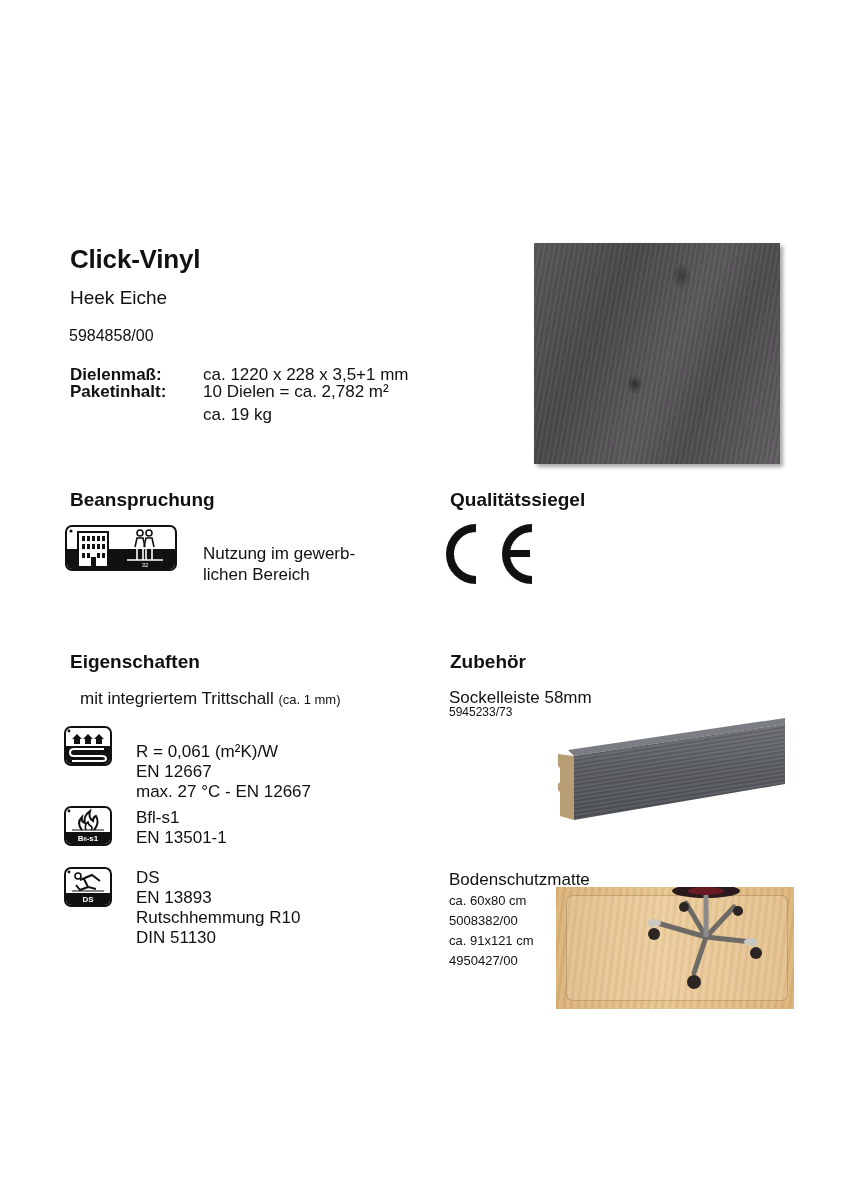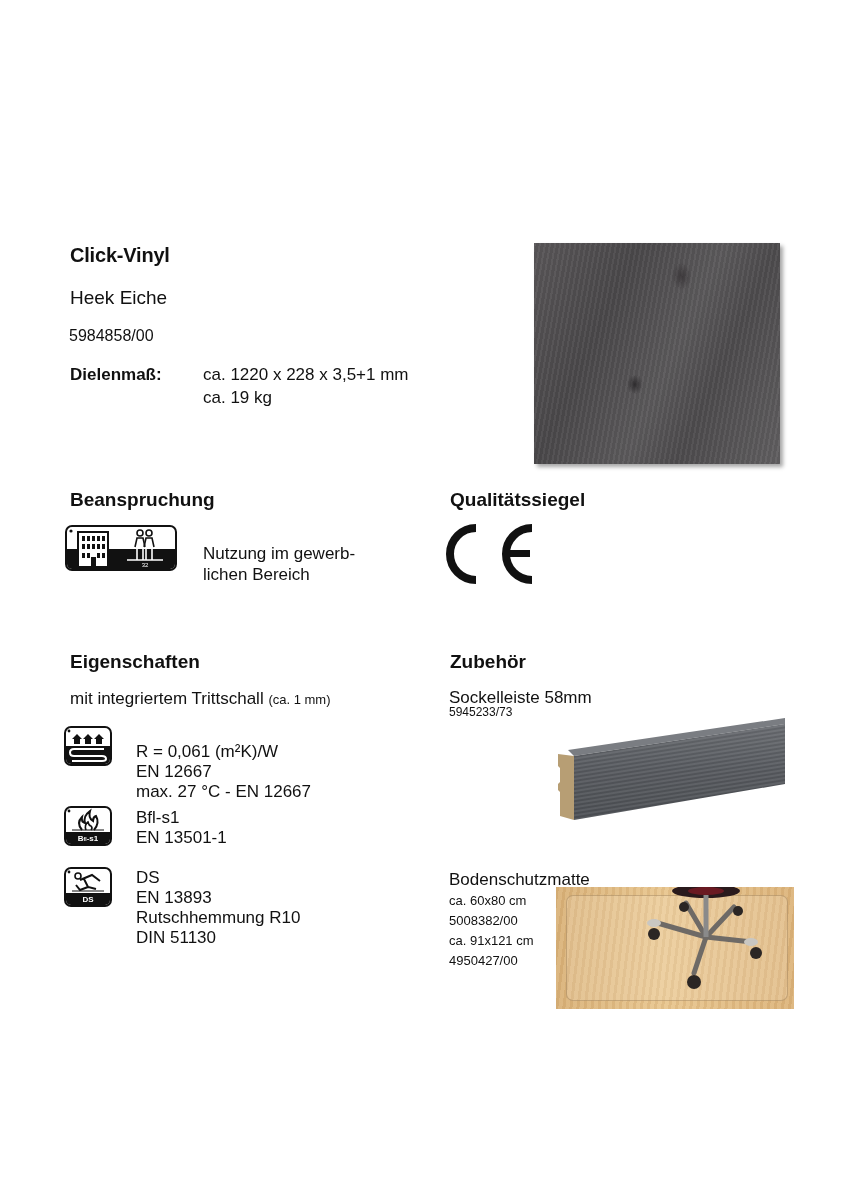--- a/index.html
+++ b/index.html
@@ -1,21 +1,21 @@
 <!DOCTYPE html>
 <html><head>
 <meta charset="utf-8">
 <style>
   html, body { margin: 0; padding: 0; background: #ffffff; }
   body {
     width: 849px; height: 1200px; position: relative; overflow: hidden;
     font-family: "Liberation Sans", sans-serif; color: #111111;
   }
   .abs { position: absolute; }
-  .title { left: 70px; top: 244px; font-size: 20px; font-weight: bold; letter-spacing: -0.2px; white-space: nowrap; }
+  .title { left: 70px; top: 244px; font-size: 26px; font-weight: bold; letter-spacing: -0.2px; white-space: nowrap; }
   .subtitle { left: 70px; top: 287px; font-size: 19px; white-space: nowrap; }
   .sku { left: 69px; top: 327px; font-size: 16px; white-space: nowrap; }
   .specs { left: 70px; top: 366px; font-size: 17px; line-height: 17px; }
   .spec-row { display: flex; }
   .spec-label { width: 133px; font-weight: bold; white-space: nowrap; }
   .spec-value { white-space: nowrap; }
   .spec-extra { margin-left: 133px; margin-top: 6px; white-space: nowrap; }
 
   .floor-img {
     left: 534px; top: 243px; width: 246px; height: 221px;
@@ -56,20 +56,24 @@
 <body>
 
 <div class="abs title">Click-Vinyl</div>
 <div class="abs subtitle">Heek Eiche</div>
 <div class="abs sku">5984858/00</div>
 
 <div class="abs specs">
   <div class="spec-row">
     <span class="spec-label">Dielenmaß:</span>
     <span class="spec-value">ca. 1220 x 228 x 3,5+1 mm</span>
+  </div>
+  <div class="spec-row">
+    <span class="spec-label">Paketinhalt:</span>
+    <span class="spec-value">10 Dielen = ca. 2,782 m²</span>
   </div>
   <div class="spec-extra">ca. 19 kg</div>
 </div>
 
 <div class="abs floor-img" title="Dark grey oak vinyl floor surface"></div>
 
 <div class="abs h2" style="left:70px; top:489px;">Beanspruchung</div>
 <div class="abs icon-box" style="left:65px; top:525px;">
   <svg width="108" height="42" viewBox="0 0 108 42">
     <rect x="0" y="22" width="108" height="20" fill="#111"></rect>
@@ -117,21 +121,21 @@
 </div>
 
 <div class="abs h2" style="left:450px; top:489px;">Qualitätssiegel</div>
 <svg class="abs ce-mark" viewBox="0 0 90 60">
   <path d="M30 4 A26 26 0 1 0 30 56" fill="none" stroke="#111" stroke-width="8"></path>
   <path d="M86 4 A26 26 0 1 0 86 56" fill="none" stroke="#111" stroke-width="8"></path>
   <rect x="64" y="26" width="20" height="7" fill="#111"></rect>
 </svg>
 
 <div class="abs h2" style="left:70px; top:651px;">Eigenschaften</div>
-<div class="abs body-text" style="left:70px; top:688px;">
+<div class="abs body-text" style="left:80px; top:688px;">
   <span>mit integriertem Trittschall</span>
   <span style="font-size:13px;">(ca. 1 mm)</span>
 </div>
 
 <div class="abs small-icon" style="left:64px; top:726px;">
   <svg width="44" height="36" viewBox="0 0 44 36">
     <rect x="0" y="18" width="44" height="18" fill="#111"></rect>
     <circle cx="3" cy="3" r="1.4" fill="#111"></circle>
     <g fill="#111">
       <polygon points="6,11 11,6 16,11 14,11 14,16 8,16 8,11"></polygon>

